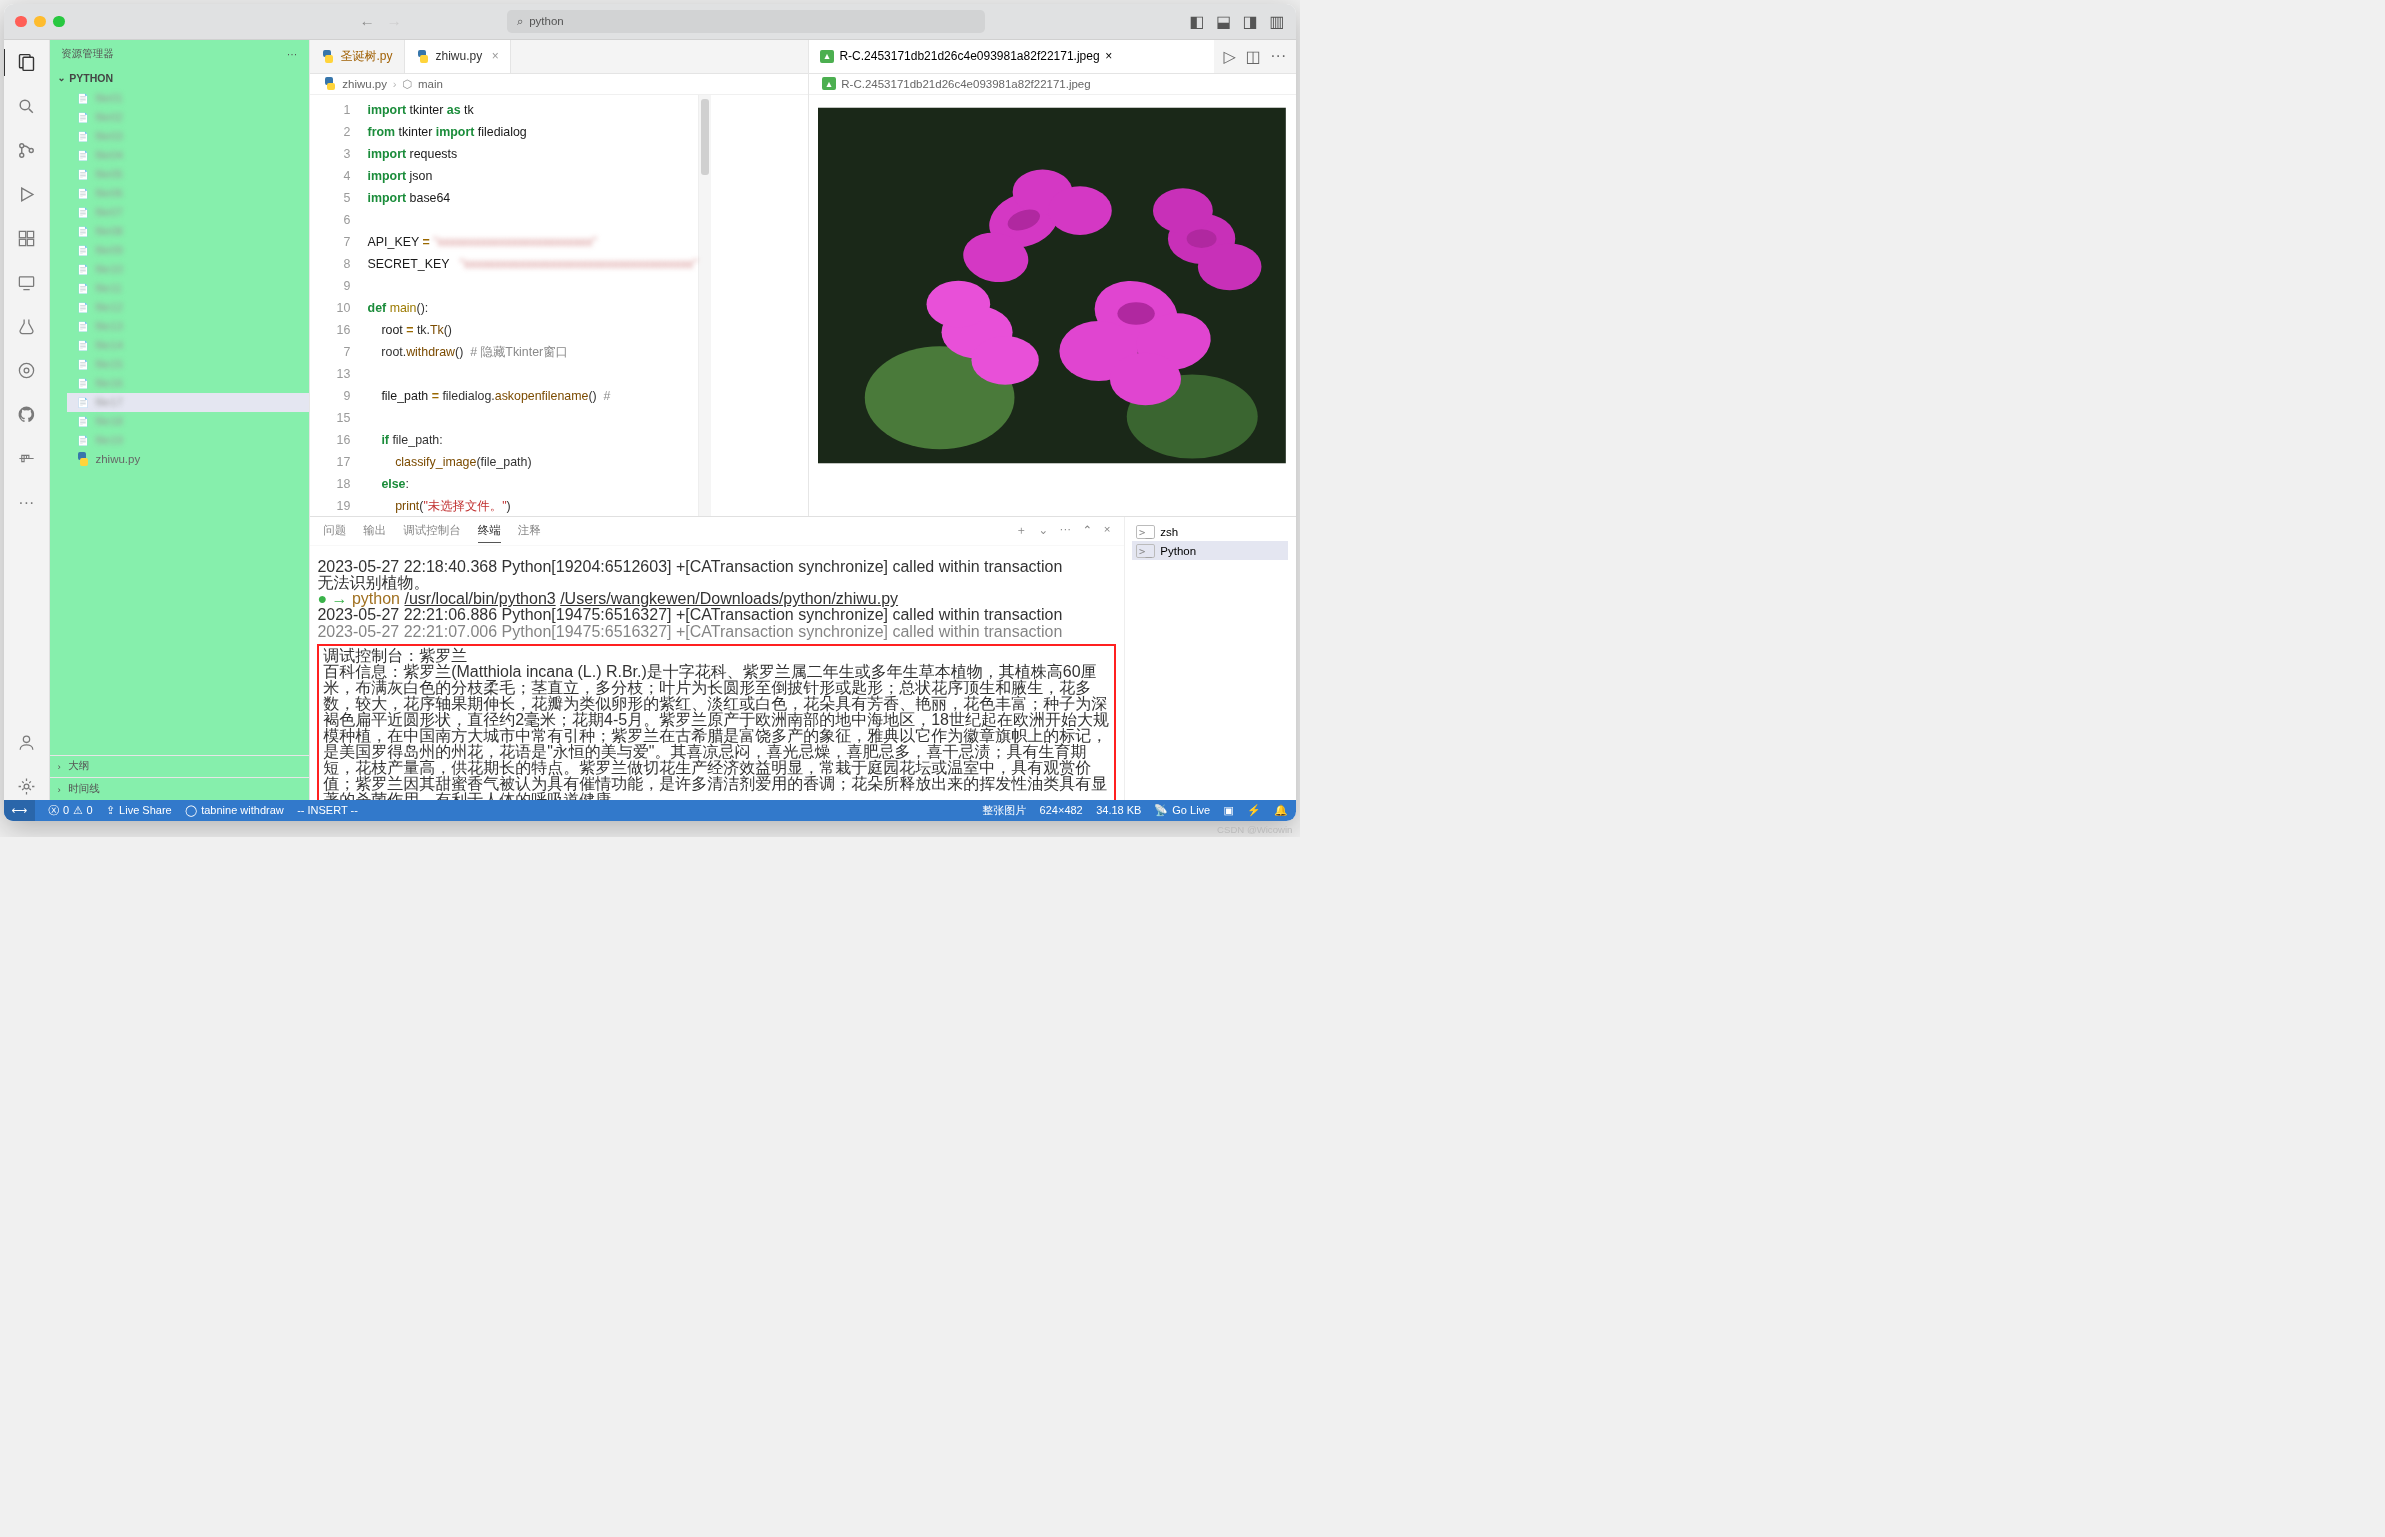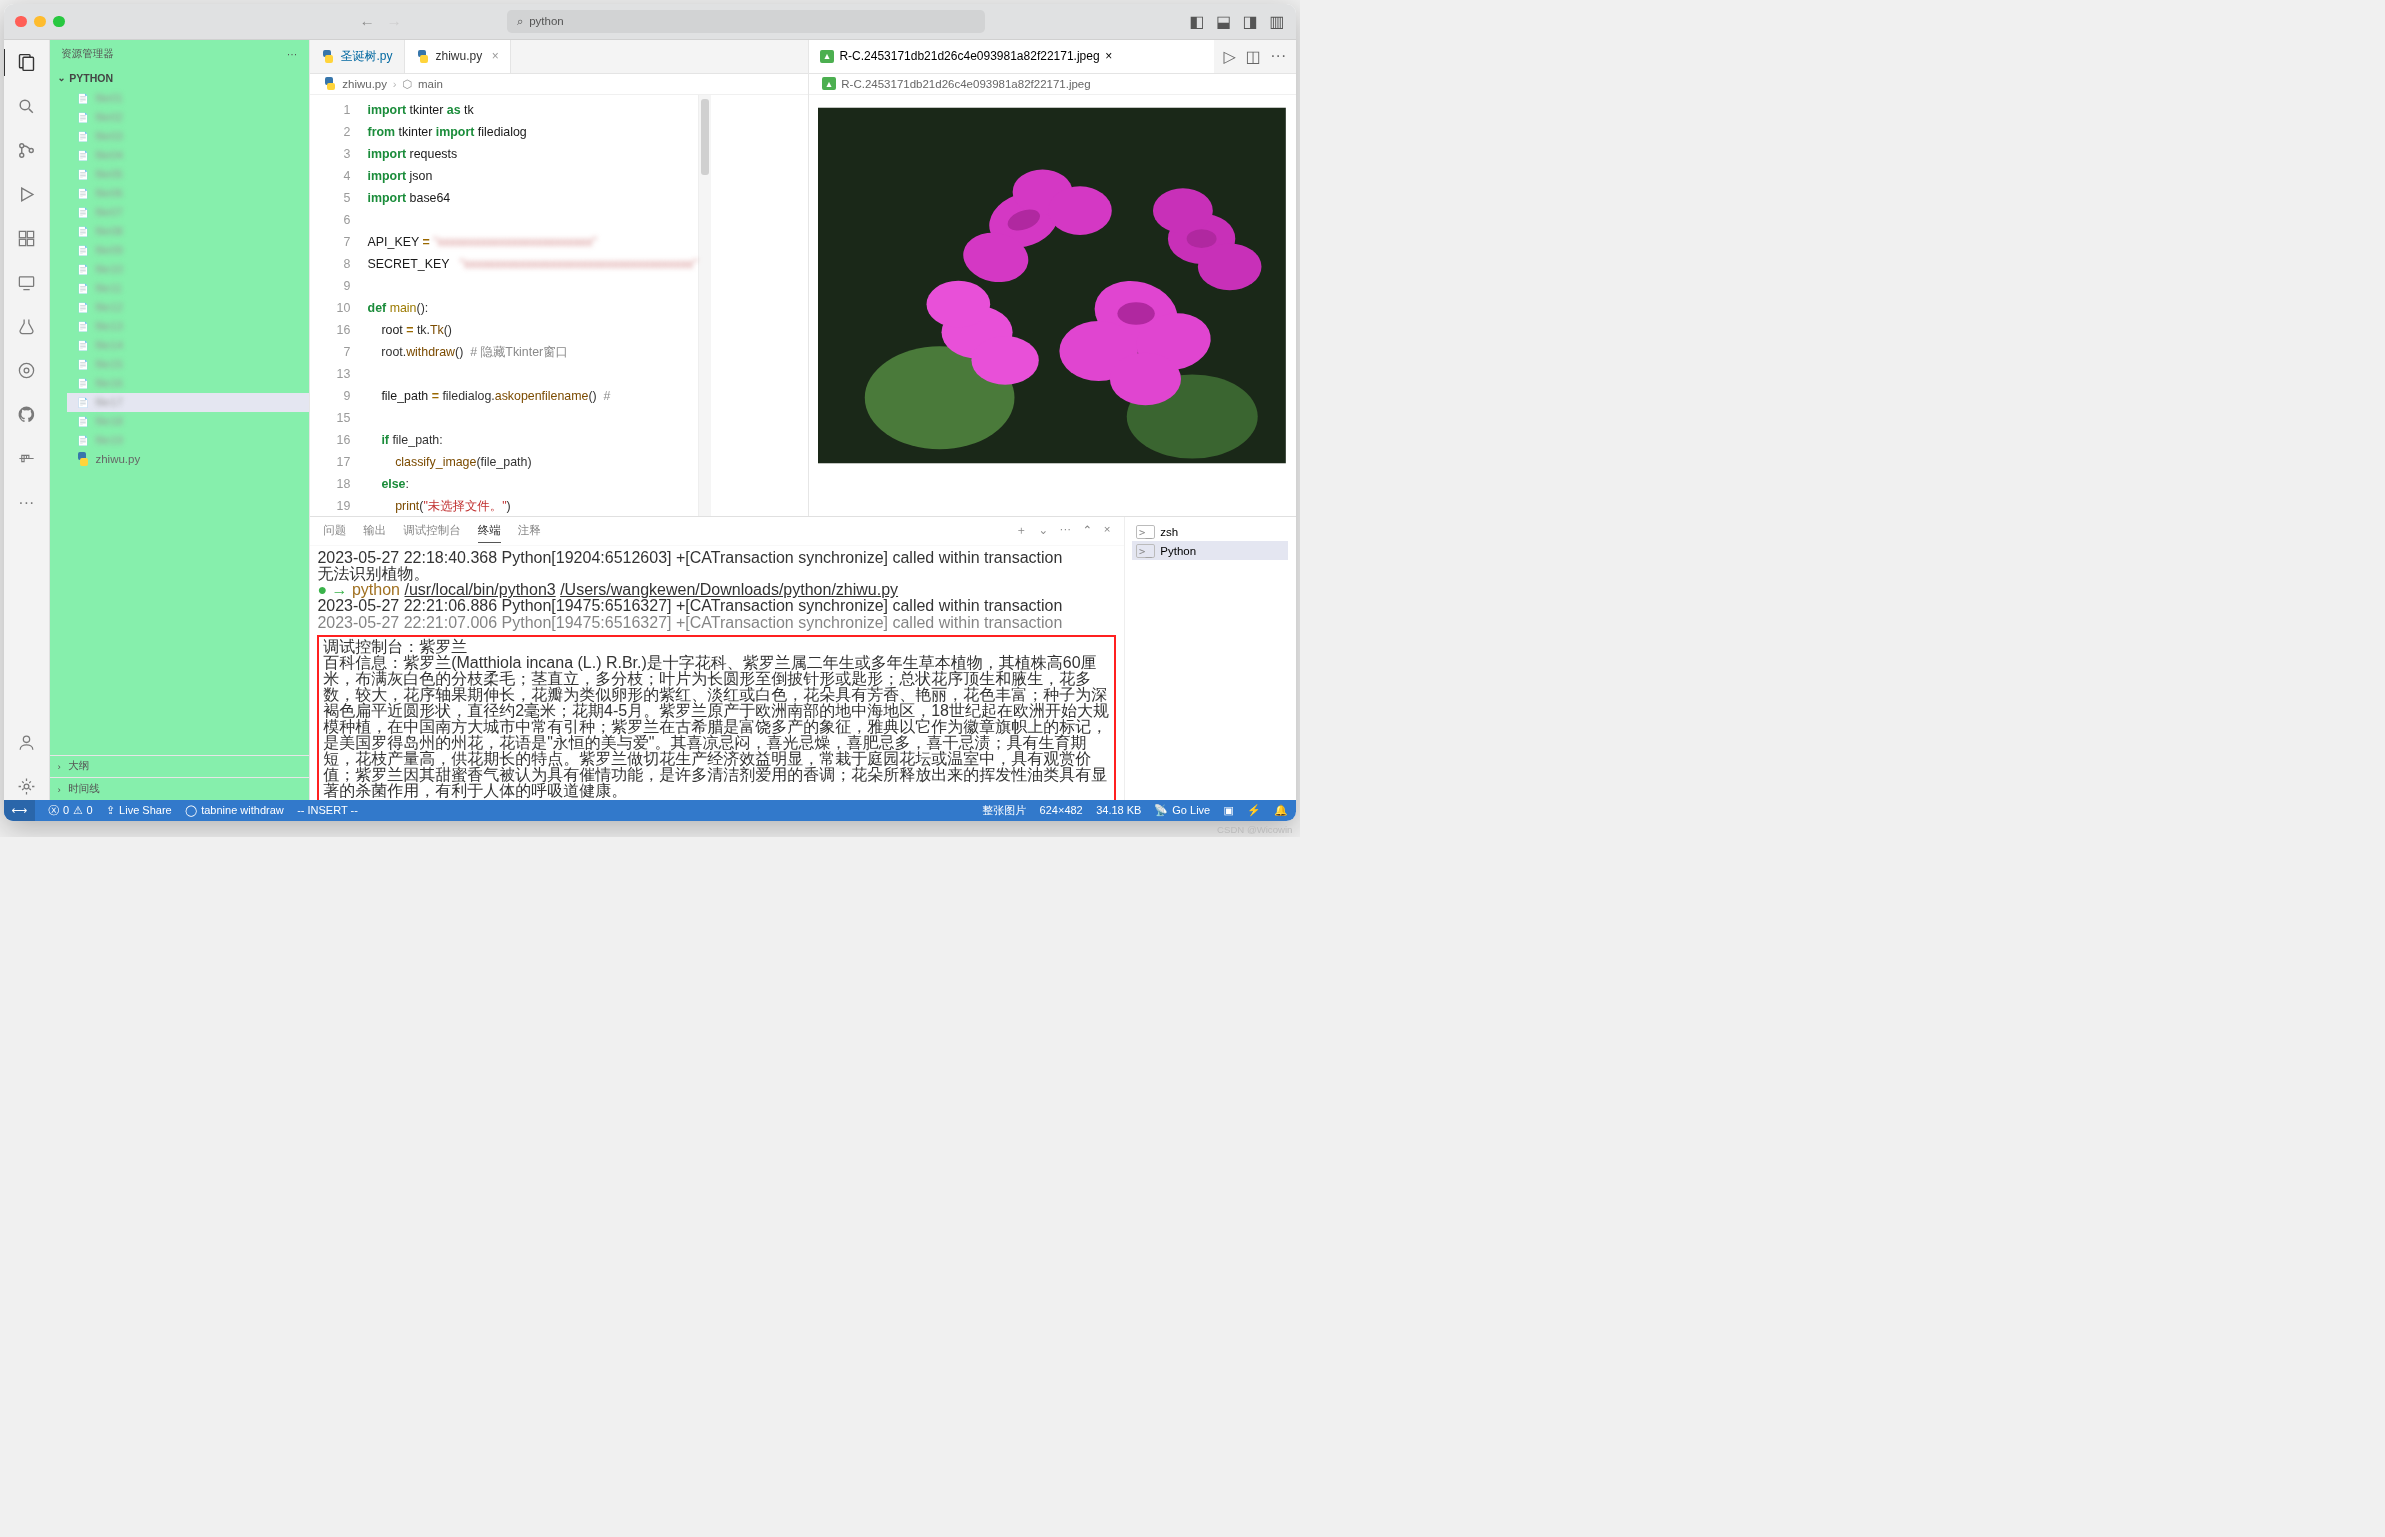--- a/index.html
+++ b/index.html
@@ -40,21 +40,21 @@
 .tree-item { height: 19px; display: flex; align-items: center; gap: 5.7px; padding-left: 9.6px; cursor: pointer; color: #666; }
 .tree-item.blur .label { filter: blur(2.4px); color: #999; }
 .tree-item .icon { width: 13.4px; height: 13.4px; display:inline-flex; align-items:center; justify-content:center; font-size:9.6px; }
 .tree-item.selected { background: #e4e6f1; }
 .sidebar-bottom { margin-top: auto; }
 .sidebar .collapsible { padding: 3.8px 7.6px; border-top: 1px solid #e6e6e6; display:flex; align-items:center; gap:3.8px; cursor:pointer; font-size:10.5px; color:#555; }
 
 
 .editors { flex: 1; display: flex; flex-direction: column; min-width: 0; }
 .tabs { height: 34px; background: #f4f4f4; display: flex; border-bottom: 1px solid #e4e4e4; }
-.tab { display: flex; align-items: center; padding: 0 11.5px; gap: 5.7px; font-size: 12px; color: #0369a1; border-right: 1px solid #e4e4e4; cursor: pointer; }
+.tab { display: flex; align-items: center; padding: 0 11.5px; gap: 5.7px; font-size: 12px; color: #a16207; border-right: 1px solid #e4e4e4; cursor: pointer; }
 .tab.active { background: #fff; color: #333; }
 .tab .close { color: #999; margin-left: 3.8px; }
 .tabs-right { margin-left: auto; display: flex; align-items: center; gap: 9.6px; padding: 0 9.6px; color: #666; }
 .tabs-right span { cursor: pointer; }
 
 .breadcrumb { height: 21px; display: flex; align-items: center; padding: 0 13.4px; gap: 5.7px; font-size: 11.5px; color: #666; background: #fff; border-bottom: 1px solid #f0f0f0; }
 .breadcrumb .sep { color: #bbb; }
 .breadcrumb .cube { color: #999; }
 
 .split { flex: 1; display: flex; min-height: 0; }
@@ -80,21 +80,21 @@
 .preview { width: 488px; border-left: 1px solid #e6e6e6; display: flex; flex-direction: column; background: #fff; }
 .preview-tabs { height: 34px; display: flex; align-items: center; border-bottom: 1px solid #e4e4e4; background:#f4f4f4; }
 .preview-tab { flex: 1; display: flex; align-items: center; gap: 5.7px; padding: 0 11.5px; font-size: 12px; background:#fff; height:100%; }
 .preview-breadcrumb { height: 21px; display: flex; align-items: center; padding: 0 13.4px; gap: 5.7px; font-size: 11.5px; color: #666; border-bottom: 1px solid #f0f0f0; }
 .preview-img { flex: 1; display: flex; align-items: flex-start; justify-content: center; padding: 9.6px 9.6px 0 9.6px; }
 .flower-svg { width: 100%; height: 363px; }
 .img-icon { width:13.4px; height:13.4px; background:#4caf50; border-radius:1.9px; display:inline-flex; align-items:center; justify-content:center; color:white; font-size:8.6px; }
 
 
 .panel { height: 284px; border-top: 1px solid #e0e0e0; background: #fff; display: flex; font-size: 11.5px; }
-.panel-main { flex: 1; display: flex; flex-direction: column; min-width: 0; }
+.panel-main { flex: 1; display: flex; flex-direction: column; min-width: 0; gap: 9px; }
 .panel-tabs { height: 29px; display: flex; align-items: center; gap: 17px; padding: 0 13.4px; color: #888; border-bottom: 1px solid #f8f8f8; }
 .panel-tabs .ptab { cursor: pointer; padding: 3.8px 0; font-size:11.5px; }
 .panel-tabs .ptab.active { color: #333; border-bottom: 1px solid #555; }
 .panel-tabs .right { margin-left: auto; display:flex; gap:11.5px; color:#888; }
 .terminal { flex: 1; font-family: Menlo, Consolas, monospace; font-size: 16px; line-height: 16.3px; color: #333; padding: 3.8px 7.6px; overflow: hidden; position: relative; }
 .terminal .prompt-arrow { color: #3ab34a; }
 .terminal .cmd-py { color: #a07020; }
 .terminal .cmd-path { text-decoration: underline; color: #333; }
 .red-box { border: 2.9px solid #ff2020; padding: 1.9px 3.8px; margin-top: 3.8px; }
 .panel-side { width: 172px; border-left: 1px solid #eee; padding: 5.7px 7.6px; font-size: 11.5px; }

